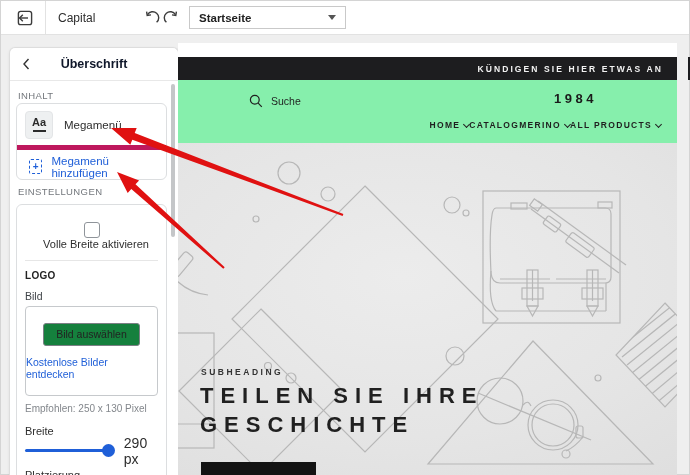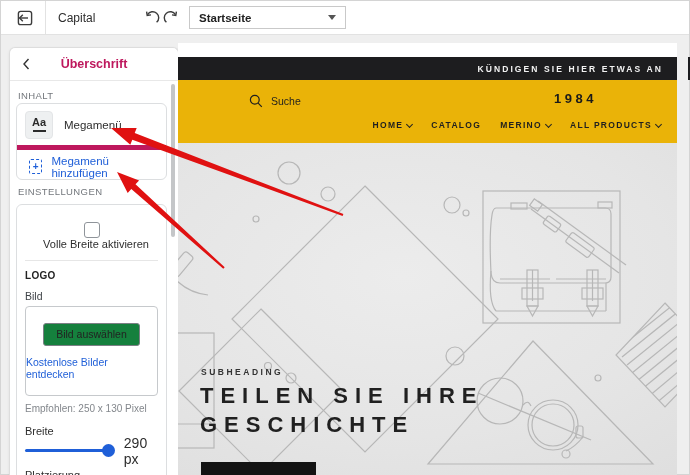--- a/index.html
+++ b/index.html
@@ -17,21 +17,21 @@
   .page-dd-label{font-size:11.5px;font-weight:bold;color:#222;flex:1;}
   .caret-down{width:0;height:0;border-left:4px solid transparent;border-right:4px solid transparent;border-top:5px solid #555;}
 
   
   .workspace{position:absolute;left:0;top:34px;right:0;bottom:0;background:#efefef;}
 
   
   .panel{position:absolute;left:8px;top:12px;width:170px;height:429px;background:#fff;border:1px solid #ddd;border-bottom:none;border-radius:6px 6px 0 0;box-shadow:0 1px 3px rgba(0,0,0,.07);box-sizing:border-box;overflow:hidden;}
   .panel-header{position:relative;height:32px;border-bottom:1px solid #e8e8e8;display:flex;align-items:center;justify-content:center;}
   .panel-back{position:absolute;left:12px;top:10px;width:12px;height:12px;cursor:pointer;}
-  .panel-title{font-size:12.5px;font-weight:bold;color:#be185d;}
+  .panel-title{font-size:12.5px;font-weight:bold;color:#0f172a;}
   .sec-label{position:absolute;left:8px;font-size:9.5px;letter-spacing:.4px;color:#73777c;}
   .card{position:absolute;left:6px;width:151px;background:#fff;border:1px solid #dcdee0;border-radius:6px;box-sizing:border-box;}
   .card1{top:55px;height:77px;}
   .mm-row{height:41px;display:flex;align-items:center;padding:0 8px;cursor:pointer;border-bottom:5px solid #be185d;}
   .mm-icon{width:26px;height:26px;background:#eef0f1;border:1px solid #e3e5e7;border-radius:4px;display:flex;flex-direction:column;align-items:center;justify-content:center;}
   .mm-icon-text{font-size:11px;font-weight:bold;color:#2b2b2b;line-height:11px;}
   .mm-icon-underline{width:13px;height:2px;background:#2b2b2b;margin-top:2px;}
   .mm-label{margin-left:11px;font-size:11.5px;color:#2e2e2e;}
   .add-row{height:33px;display:flex;align-items:center;padding:0 12px;cursor:pointer;}
   .dash-plus{width:13px;height:13px;border:1px dashed #1f5fd8;border-radius:2px;color:#1f5fd8;font-size:10px;font-weight:bold;display:flex;align-items:center;justify-content:center;line-height:10px;}
@@ -53,25 +53,25 @@
   .slider-handle{position:absolute;right:-2px;top:-5px;width:13px;height:13px;border-radius:50%;background:#1f5fd8;cursor:pointer;}
   .slider-value{margin-left:11px;font-size:14px;color:#2e2e2e;}
   .select{height:26px;border:1px solid #c6c9cc;border-radius:4px;display:flex;align-items:center;padding:0 8px 0 11px;cursor:pointer;background:#fff;}
   .scroll-thumb{position:absolute;right:3px;top:36px;width:4px;height:153px;border-radius:2px;background:#c4c6c8;cursor:pointer;}
 
   
   .canvas{position:absolute;left:177px;top:8px;width:499px;height:433px;background:#fff;overflow:hidden;}
   .ann-bar{position:absolute;left:0;top:14px;width:100%;height:23px;background:#1d1d1f;display:flex;align-items:center;justify-content:flex-end;padding-right:14px;box-sizing:border-box;}
   .ann-text{font-size:8.5px;letter-spacing:2.1px;color:#f2f2f2;font-weight:bold;}
   .edge-sliver{position:absolute;left:687px;top:22px;width:3px;height:23px;background:#1d1d1f;}
-  .site-header{position:absolute;left:0;top:37px;width:100%;height:63px;background:#eab308;}
+  .site-header{position:absolute;left:0;top:37px;width:100%;height:63px;background:#86efac;}
   .search-group{position:absolute;left:71px;top:14px;display:flex;align-items:center;cursor:pointer;}
   .search-label{margin-left:8px;font-size:10.5px;color:#1f1f1f;}
   .site-logo{position:absolute;left:376px;top:11px;font-size:13px;font-weight:bold;letter-spacing:3.5px;color:#1a1a1a;cursor:pointer;}
-  .site-nav{position:absolute;right:16px;top:40px;display:flex;gap:19px;align-items:center;}
+  .site-nav{position:absolute;right:16px;top:40px;display:flex;align-items:center;}
   .nav-item{font-size:8.5px;font-weight:bold;letter-spacing:1.3px;color:#1f1f1f;cursor:pointer;display:flex;align-items:center;}
   .chev{width:4px;height:4px;border-right:1.2px solid #222;border-bottom:1.2px solid #222;transform:rotate(45deg);display:inline-block;margin-left:4px;margin-bottom:2px;}
   .hero{position:absolute;left:0;top:100px;width:100%;height:333px;background:radial-gradient(90% 80% at 45% 40%, #ececec 0%, #e5e5e5 60%, #dedede 100%);}
   .lineart{position:absolute;left:0;top:0;}
   .subheading{position:absolute;left:23px;top:224px;font-size:8.5px;font-weight:bold;letter-spacing:2.5px;color:#333;}
   .hero-heading{position:absolute;left:22px;top:238px;font-size:22px;line-height:29px;font-weight:bold;letter-spacing:7px;color:#202020;}
   .cta-btn{position:absolute;left:23px;top:319px;width:115px;height:30px;background:#131313;cursor:pointer;}
 
   .arrows{position:absolute;left:0;top:0;pointer-events:none;z-index:50;}
   svg{display:block;}

